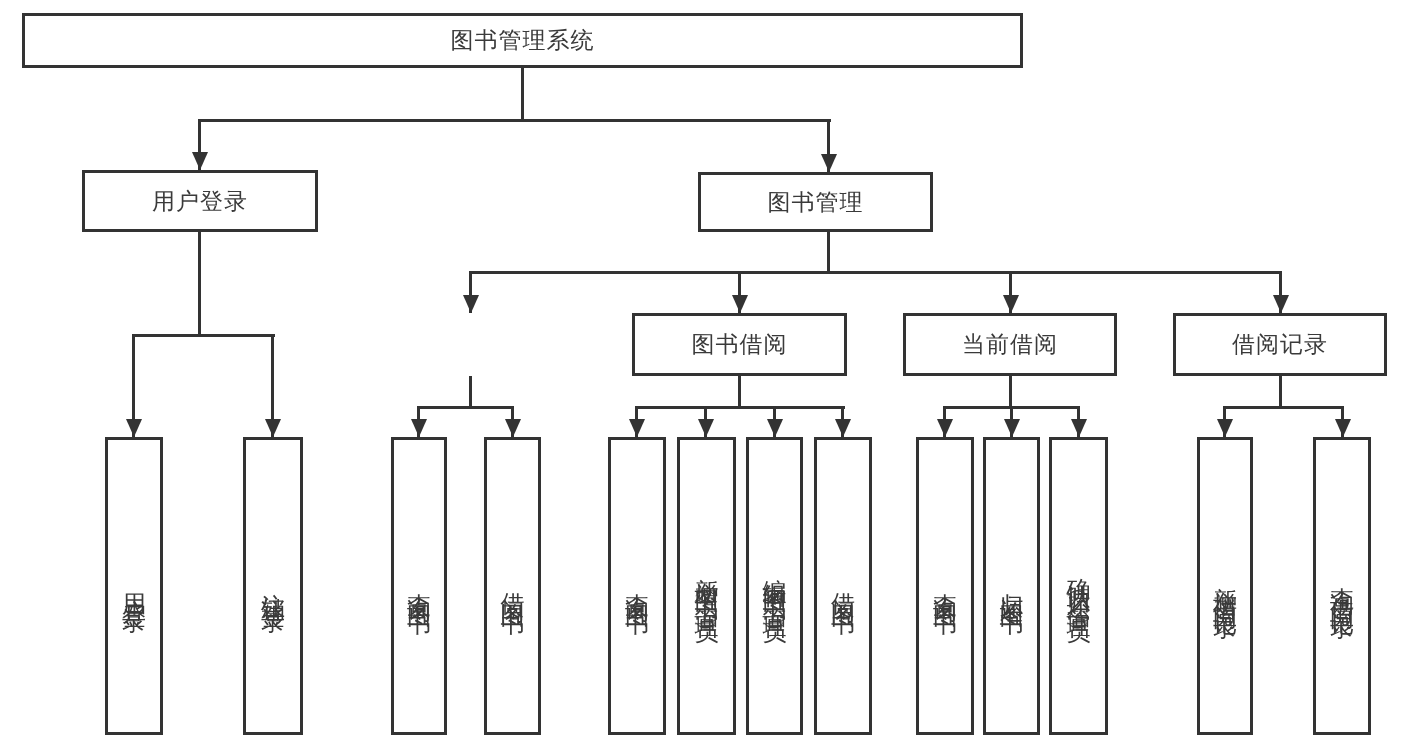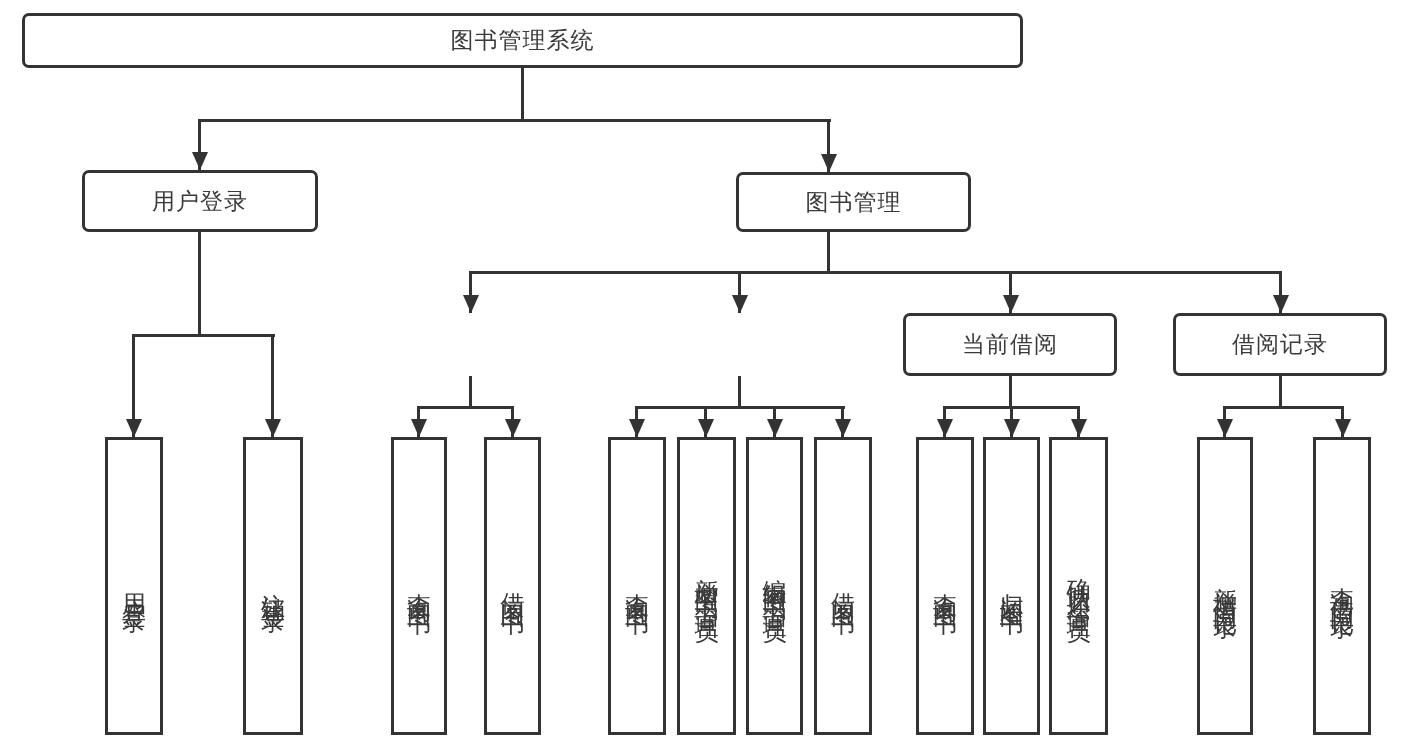--- a/index.html
+++ b/index.html
@@ -17,21 +17,20 @@
     border: 3px solid #333333;
     background: #ffffff;
     color: #3a3a3a;
     display: flex;
     align-items: center;
     justify-content: center;
   }
   .box.h {
     font-size: 23px;
     letter-spacing: 1px;
-    border-radius: 7px;
   }
   .box.v {
     font-size: 24px;
     writing-mode: vertical-rl;
     text-orientation: mixed;
     letter-spacing: 6px;
     line-height: 1;
   }
   .hline {
     position: absolute;
@@ -77,34 +76,35 @@
 <div class="canvas">
 
   <div class="box h" style="left:22px; top:13px; width:1001px; height:55px;">图书管理系统</div>
 
   <div class="vline" style="left:521px; top:68px; height:53px;"></div>
   <div class="hline" style="left:199px; top:119px; width:632px;"></div>
   <div class="arrow" style="left:198px; top:119px; height:51px;"></div>
   <div class="arrow" style="left:827px; top:119px; height:53px;"></div>
 
   <div class="box h" style="left:82px; top:170px; width:236px; height:62px;">用户登录</div>
-  <div class="box h" style="left:736px; top:172px; width:235px; height:60px;">图书管理</div>
+  <div class="box h" style="left:698px; top:172px; width:235px; height:60px;">图书管理</div>
 
   <div class="vline" style="left:198px; top:232px; height:105px;"></div>
   <div class="hline" style="left:133px; top:334px; width:142px;"></div>
   <div class="arrow" style="left:132px; top:334px; height:103px;"></div>
   <div class="arrow" style="left:271px; top:334px; height:103px;"></div>
 
   <div class="vline" style="left:827px; top:232px; height:42px;"></div>
   <div class="hline" style="left:469px; top:271px; width:813px;"></div>
   <div class="arrow" style="left:469px; top:271px; height:42px;"></div>
   <div class="arrow" style="left:738px; top:271px; height:42px;"></div>
   <div class="arrow" style="left:1009px; top:271px; height:42px;"></div>
   <div class="arrow" style="left:1279px; top:271px; height:42px;"></div>
 
+  <div class="box h" style="left:632px; top:313px; width:215px; height:63px;">图书借阅</div>
   <div class="box h" style="left:903px; top:313px; width:214px; height:63px;">当前借阅</div>
   <div class="box h" style="left:1173px; top:313px; width:214px; height:63px;">借阅记录</div>
 
   <div class="vline" style="left:469px; top:376px; height:33px;"></div>
   <div class="hline" style="left:418px; top:406px; width:96px;"></div>
   <div class="arrow" style="left:417px; top:406px; height:31px;"></div>
   <div class="arrow" style="left:511px; top:406px; height:31px;"></div>
 
   <div class="vline" style="left:738px; top:376px; height:33px;"></div>
   <div class="hline" style="left:636px; top:406px; width:209px;"></div>

